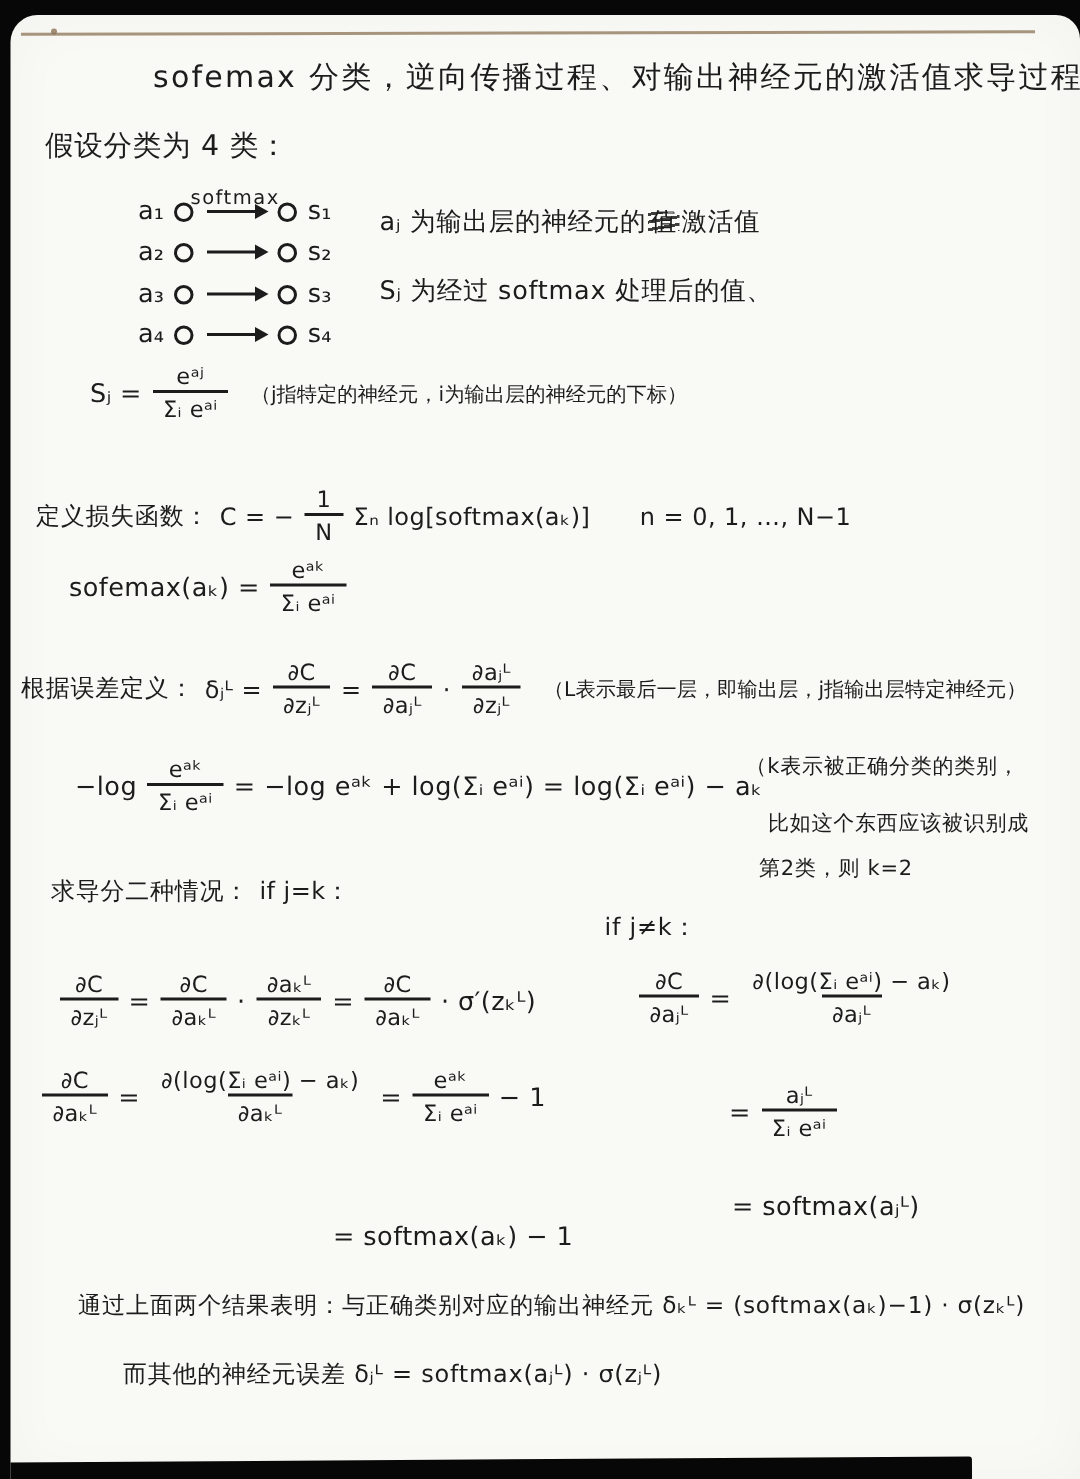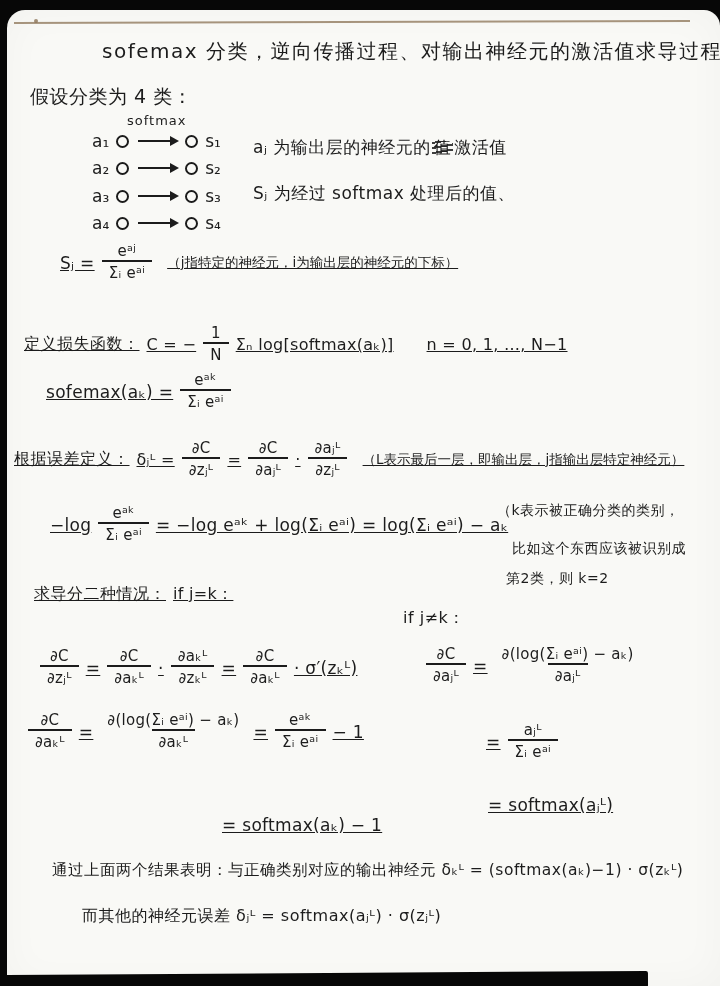--- a/index.html
+++ b/index.html
@@ -27,32 +27,32 @@
   .margin-line{
     position:absolute;top:21px;left:14px;width:676px;height:2px;
     background:var(--margin-line);opacity:.75;transform:rotate(-0.15deg);
   }
   .margin-dot{
     position:absolute;top:19px;left:34px;width:4px;height:4px;border-radius:50%;
     background:var(--margin-line);opacity:.8;
   }
   .line{position:absolute;white-space:nowrap;font-size:17px;color:var(--ink);letter-spacing:.5px;}
   .title{font-size:20px;letter-spacing:1.5px;}
-  .small{font-size:13px;letter-spacing:1px;}
+  .small{font-size:13px;letter-spacing:1px;margin-top:12px;}
   
   .diag-row{position:absolute;left:92px;display:flex;align-items:center;gap:7px;font-size:17px;}
   .neuron{width:13px;height:13px;border:2px solid var(--ink);border-radius:50%;display:inline-block;background:transparent;}
   .arrow{position:relative;width:38px;height:2px;background:var(--ink);display:inline-block;margin:0 2px;}
   .arrow::after{
     content:"";position:absolute;right:-3px;top:-4.5px;width:0;height:0;
     border-left:9px solid var(--ink);border-top:5px solid transparent;border-bottom:5px solid transparent;
   }
   
   .formula{position:absolute;display:flex;align-items:center;gap:7px;font-size:17px;white-space:nowrap;letter-spacing:.3px;}
-  .formula .tok{white-space:nowrap;text-decoration:underline;}
+  .formula .tok{white-space:nowrap;}
   .frac{display:inline-flex;flex-direction:column;align-items:center;vertical-align:middle;line-height:1.15;}
   .frac .num{padding:0 7px 0;font-size:15px;white-space:nowrap;}
   .frac .den{border-top:2px solid var(--ink);padding:3px 7px 0;font-size:15px;white-space:nowrap;}
   .note{font-size:13.5px;margin-left:8px;letter-spacing:0;}
   .gap{margin-left:26px;}
   .gap-sm{margin-left:0;}
   .label{letter-spacing:.5px;}
   .scribble{position:relative;display:inline-block;margin:0 3px;}
   .scribble::after{
     content:"";position:absolute;left:-2px;right:-2px;top:20%;bottom:20%;

